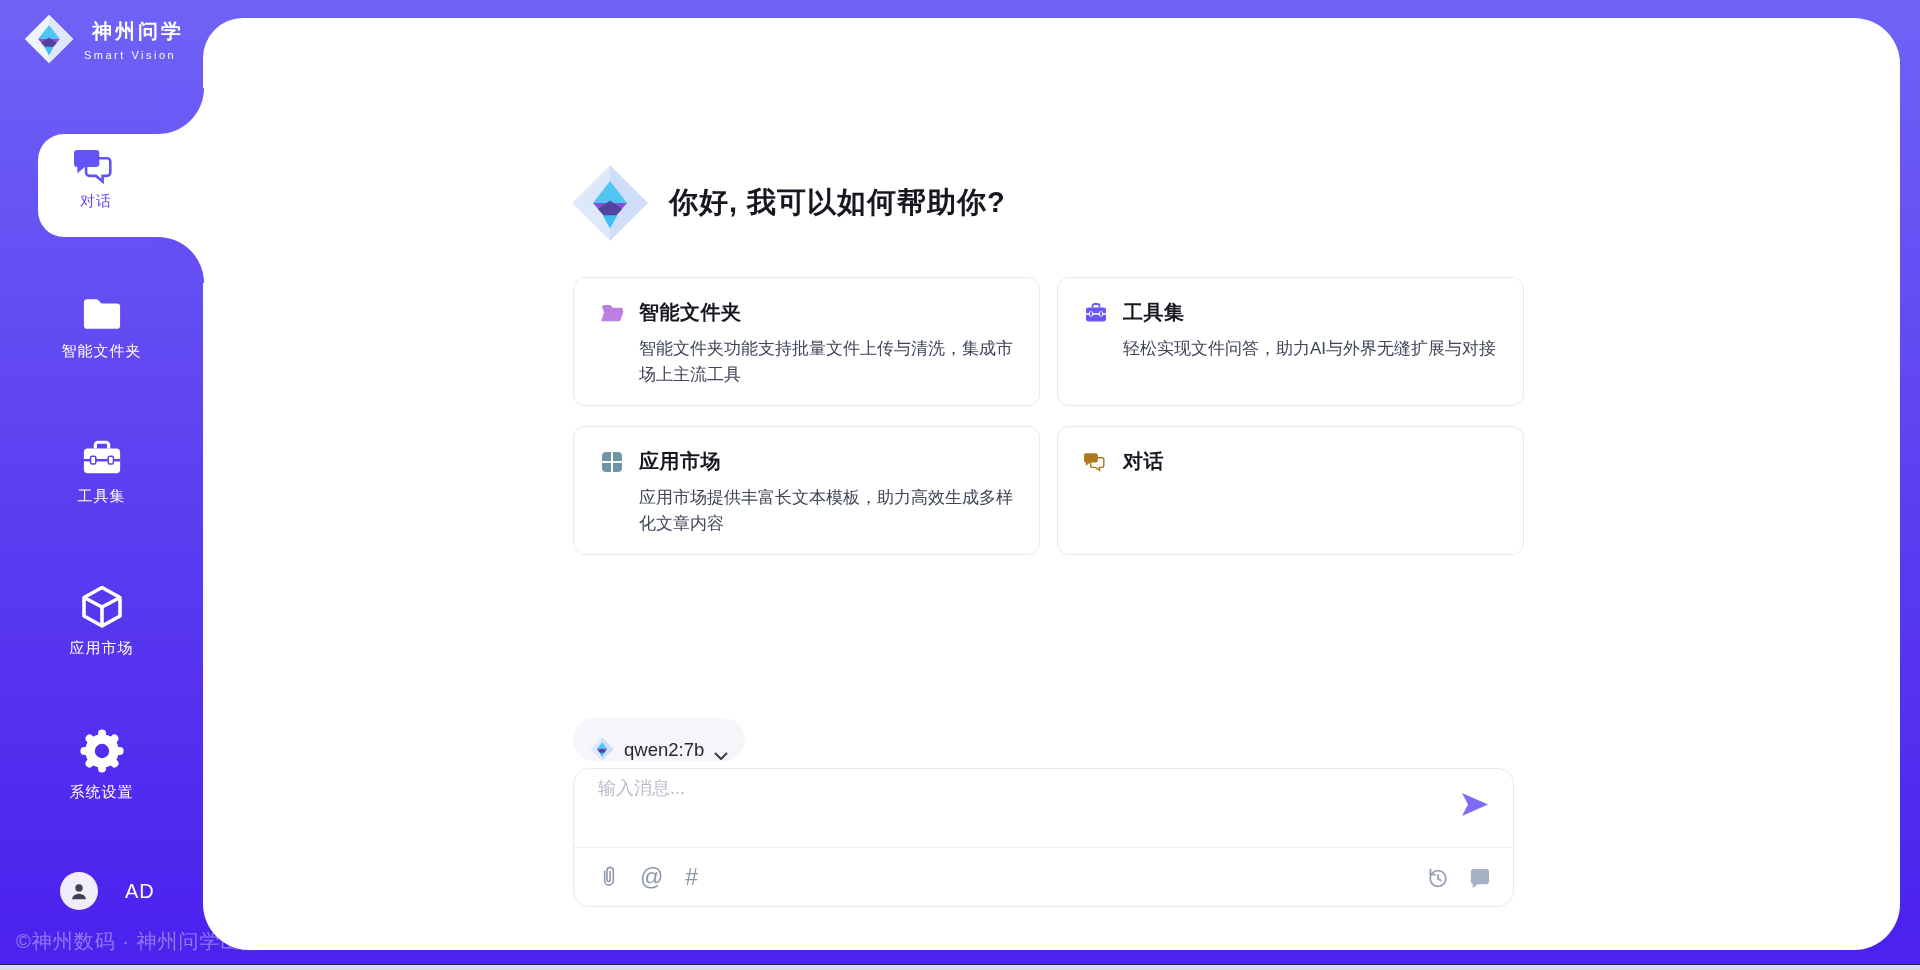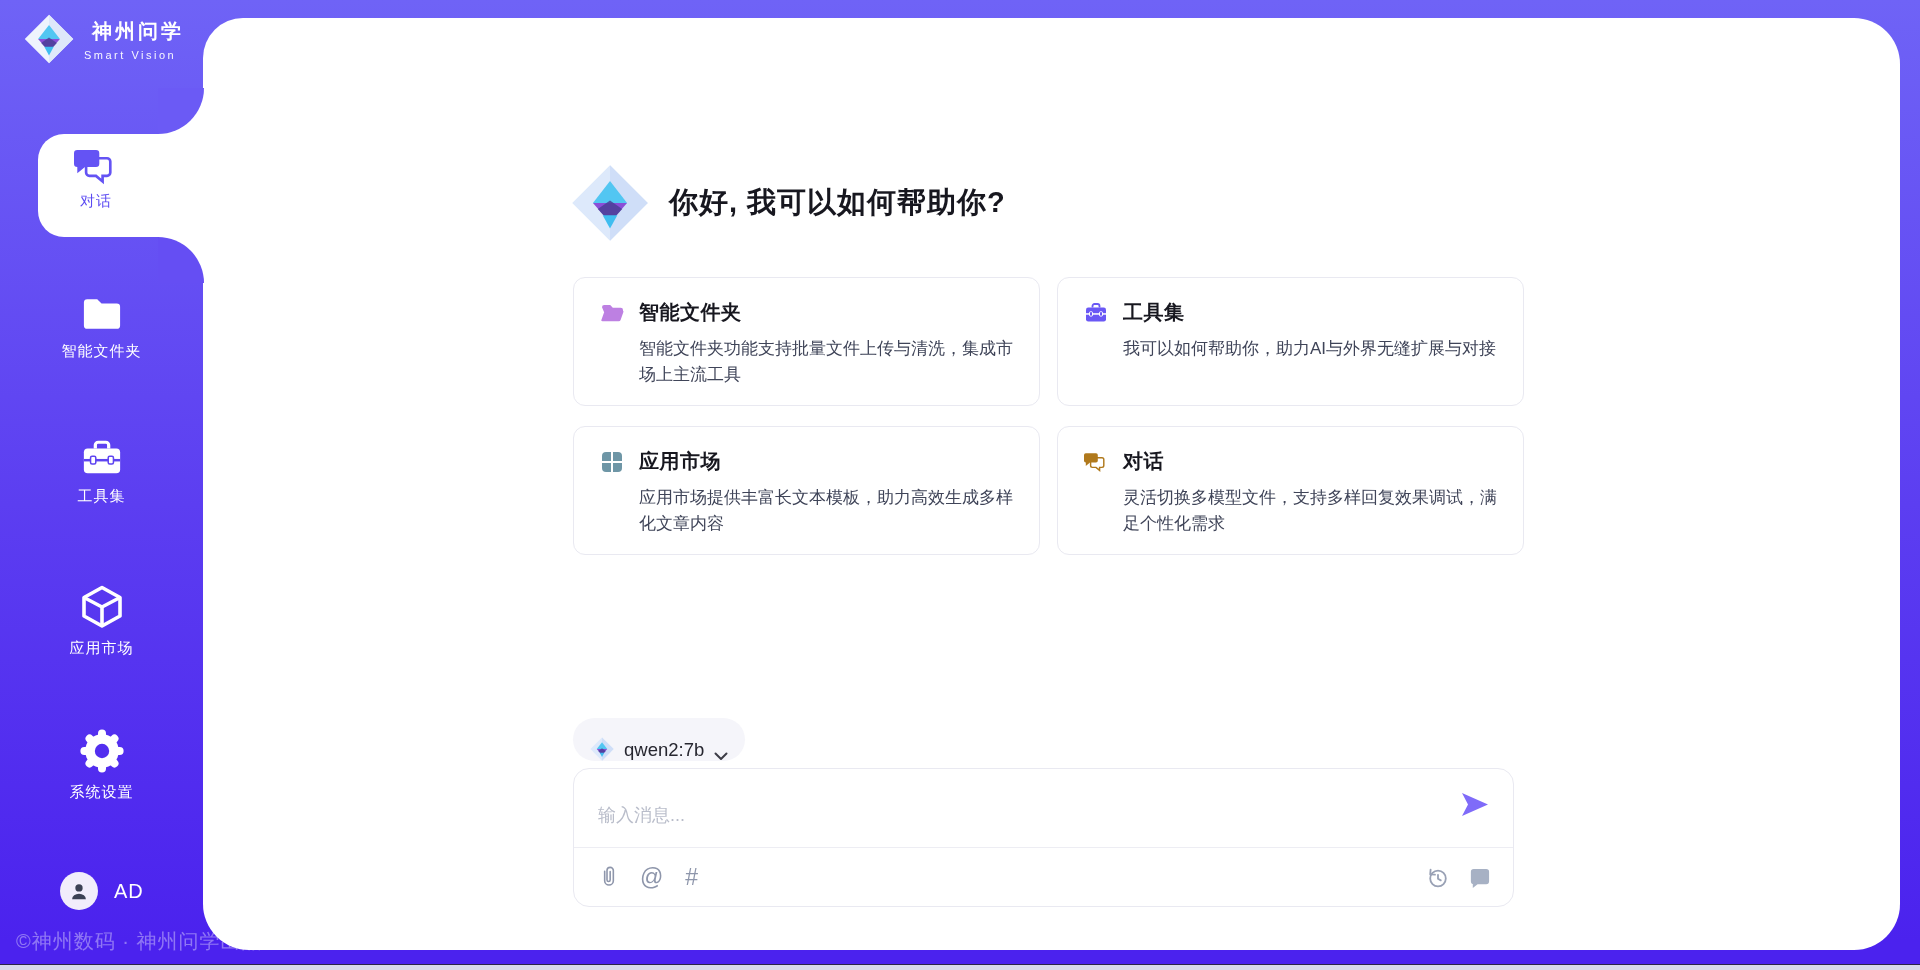--- a/index.html
+++ b/index.html
@@ -36,21 +36,21 @@
   .flare { position:absolute; left:158px; width:46px; height:46px; background:#fff; overflow:hidden; z-index:3; }
   .flare-top { top:88px; }
   .flare-bottom { top:237px; }
   .flare-top .flare-fill { width:100%; height:100%; background:#6b5af5; border-bottom-right-radius:46px; }
   .flare-bottom .flare-fill { width:100%; height:100%; background:#654ef3; border-top-right-radius:46px; }
 
   .nav-item { position:absolute; left:0; width:203px; display:flex; flex-direction:column; align-items:center; cursor:pointer; }
   .nav-label { font-size:15px; color:#fff; margin-top:8px; letter-spacing:1px; }
   .nav-folder { top:294px; } .nav-toolbox { top:437px; } .nav-cube { top:583px; } .nav-gear { top:727px; }
 
-  .user-row { position:absolute; left:60px; top:872px; display:flex; align-items:center; gap:16px; cursor:pointer; }
+  .user-row { position:absolute; left:60px; top:872px; display:flex; align-items:center; gap:27px; cursor:pointer; }
   .avatar { width:38px; height:38px; border-radius:50%; background:#f1edfb; display:flex; align-items:center; justify-content:center; }
   .user-name { color:#fff; font-size:20px; letter-spacing:1px; }
   .copyright { position:absolute; left:16px; top:928px; font-size:20px; color:rgba(255,255,255,.38); letter-spacing:1px; white-space:nowrap; }
 
   
   .greeting { position:absolute; left:368px; top:146px; display:flex; align-items:center; gap:20px;text-align:right; }
   .greeting h1 { font-size:29px; font-weight:700; color:#17171f; letter-spacing:1px; }
 
   .cards { position:absolute; left:370px; top:259px; display:grid; grid-template-columns:467px 467px; gap:20px 17px; }
   .feature-card {
@@ -65,21 +65,21 @@
     position:absolute; left:370px; top:700px; height:43px; border-radius:22px;
     background:#f5f5fa; display:flex; align-items:flex-end; gap:10px; padding:0 17px; cursor:pointer;
   }
   .model-pill .model-name { font-size:18.5px; color:#26262f; }
 
   .composer {
     position:absolute; left:370px; top:750px; width:941px; height:139px;
     background:#fff; border:1px solid #e9e9f1; border-radius:16px;
   }
   .composer-input {
-    position:absolute; left:24px; top:31px; width:840px; height:30px;
+    position:absolute; left:24px; top:4px; width:840px; height:30px;
     border:none; outline:none; font-size:18px; color:#2a2a33; background:transparent;
     font-family:"Liberation Sans","DejaVu Sans",sans-serif;
   }
   .composer-input::placeholder { color:#b9bdca; }
   .send-btn { position:absolute; right:22px; top:22px; width:32px; height:28px; border:none; background:transparent; cursor:pointer; padding:0; }
   .composer-divider { position:absolute; left:0; right:0; top:78px; height:1px; background:#ededf3; }
   .composer-toolbar { position:absolute; left:24px; right:22px; top:79px; height:58px; display:flex; align-items:center; }
   .tool-left { display:flex; align-items:center; gap:22px; }
   .tool-right { margin-left:auto; display:flex; align-items:center; gap:18px; }
   .tool-btn { border:none; background:transparent; cursor:pointer; padding:0; display:flex; align-items:center; color:#99a1b5; }
@@ -121,21 +121,21 @@
         <div class="card-head">
           <svg width="24" height="24" viewBox="0 0 24 24">
             <path d="M8.5,6.5 V5 a2,2 0 0 1 2,-2 h3 a2,2 0 0 1 2,2 v1.5" fill="none" stroke="#6a58f5" stroke-width="1.8"></path>
             <rect x="2" y="6.5" width="20" height="14" rx="2.2" fill="#6a58f5"></rect>
             <rect x="2" y="12.2" width="20" height="1.5" fill="#ffffff"></rect>
             <rect x="5.5" y="10.7" width="3" height="4.4" rx="1" fill="#6a58f5" stroke="#ffffff" stroke-width="1"></rect>
             <rect x="15.5" y="10.7" width="3" height="4.4" rx="1" fill="#6a58f5" stroke="#ffffff" stroke-width="1"></rect>
           </svg>
           <span class="card-title">工具集</span>
         </div>
-        <p class="card-desc">我可以如何帮助你，助力AI与外界无缝扩展与对接</p>
+        <p class="card-desc">轻松实现文件问答，助力AI与外界无缝扩展与对接</p>
       </div>
 
       <div class="feature-card">
         <div class="card-head">
           <svg width="24" height="24" viewBox="0 0 24 24">
             <path d="M11,2 v9 H2 V6 a4,4 0 0 1 4,-4 z" fill="#6e96a6"></path>
             <path d="M13,2 h5 a4,4 0 0 1 4,4 v5 h-9 z" fill="#6e96a6"></path>
             <path d="M2,13 h9 v9 H6 a4,4 0 0 1 -4,-4 z" fill="#6e96a6"></path>
             <path d="M13,13 h9 v5 a4,4 0 0 1 -4,4 h-5 z" fill="#6e96a6"></path>
           </svg>
@@ -145,21 +145,20 @@
       </div>
 
       <div class="feature-card">
         <div class="card-head">
           <svg width="24" height="24" viewBox="0 0 40 34">
             <path d="M14,10 h16 a3,3 0 0 1 3,3 v10 a3,3 0 0 1 -3,3 h-4 v5 l-6,-5 h-6 a3,3 0 0 1 -3,-3 v-10 a3,3 0 0 1 3,-3 z" fill="#ffffff" stroke="#b0791c" stroke-width="2.4"></path>
             <path d="M6,2.5 h14 a3,3 0 0 1 3,3 v9.5 a3,3 0 0 1 -3,3 h-10 l-7,5.5 v-5.5 a3,3 0 0 1 -3,-3 V5.5 a3,3 0 0 1 3,-3 z" fill="#b0791c"></path>
           </svg>
           <span class="card-title">对话</span>
         </div>
-        <p class="card-desc">灵活切换多模型文件，支持多样回复效果调试，满足个性化需求</p>
       </div>
 
     </div>
 
     <div class="model-pill">
       <svg width="24" height="24" viewBox="0 0 64 64">
         <polygon points="32,1 63,32 32,63 1,32" fill="#dde9fb"></polygon>
         <polygon points="32,1 63,32 32,63" fill="#cfdef8"></polygon>
         <polygon points="32,14 46,32 18,32" fill="#52c6f2"></polygon>
         <polygon points="18,32 46,32 32,48" fill="#8a4ed7"></polygon>

